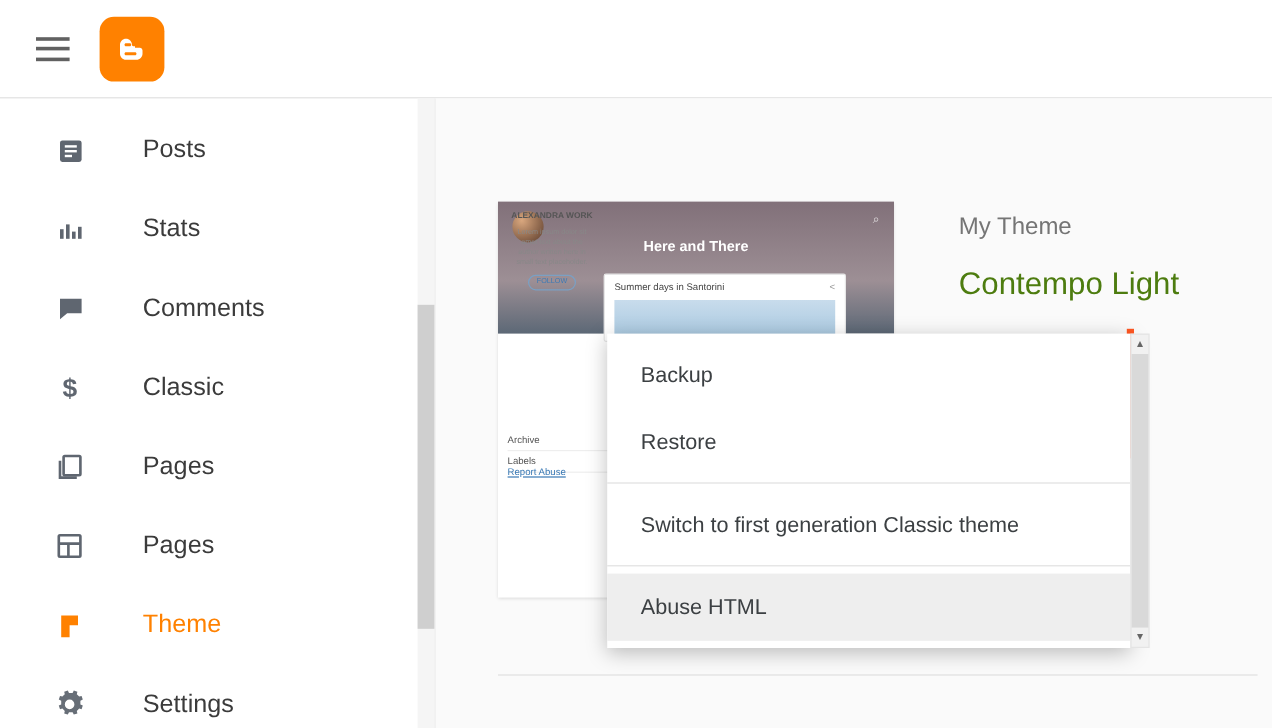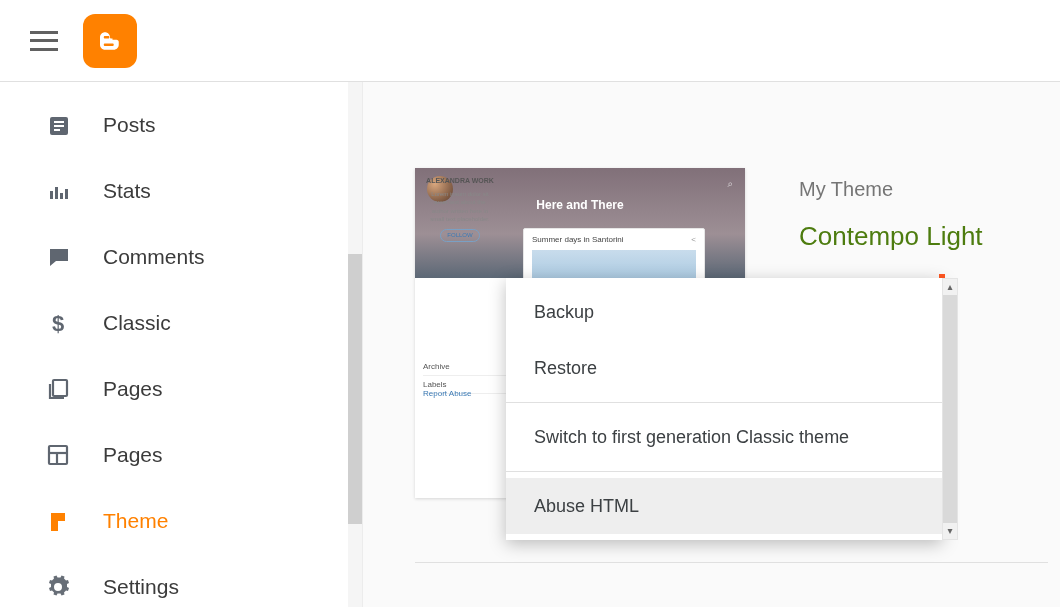--- a/index.html
+++ b/index.html
@@ -40,21 +40,21 @@
       width: 14px;
       height: 270px;
       background: #cfcfcf;
       z-index: 2;
     }
     .nav-item {
       display: flex;
       align-items: center;
       height: 66px;
       padding-left: 45px;
-      gap: 32px;
+      gap: 48px;
       cursor: pointer;
       color: #3b3b3b;
       font-size: 21px;
     }
     .nav-item .icon { width: 26px; height: 26px; display: flex; align-items: center; justify-content: center; color: #5f6670; }
     .nav-item.active { color: #ff8100; }
     .nav-item.active .icon { color: #ff8100; }
 
     .content {
       flex: 1;
@@ -83,41 +83,41 @@
     }
     .preview-avatar {
       position: absolute;
       top: 8px; left: 12px;
       width: 26px; height: 26px; border-radius: 50%;
       background: radial-gradient(circle at 30% 30%, #d9a77e, #5a3b2b);
     }
     .preview-search { position:absolute; top:10px; right:12px; color:#fff; font-size:10px; opacity:.7;}
     .preview-post {
       position:absolute;
-      top:60px; left:108px; right:40px;
+      top:60px; left:88px; right:40px;
       background:#fff;
       border-radius:2px;
       padding:6px 8px 0 8px;
       border:1px solid #e6e6e6;
     }
     .preview-post-title { font-size:8px; color:#444; display:flex; justify-content:space-between;}
     .preview-post-img { height:34px; background:linear-gradient(#c8dcec,#a6c7df); margin-top:6px;}
     .preview-side {
       position:absolute; top:8px; left:10px; width:70px; font-size:6px; color:#888; line-height:1.4;
       text-align:center;
     }
     .preview-side .n { font-weight:bold; color:#555; font-size:7px;}
     .preview-side .btn {
       margin-top:6px; display:inline-block; border:1px solid #7aa0c4; color:#3b7ab5; border-radius:8px; padding:1px 6px;
     }
     .preview-lower {
       position:absolute; left:8px; right:8px; top:190px; font-size:8px; color:#555;
     }
     .preview-lower .row { display:flex; justify-content:space-between; padding:4px 0; border-bottom:1px solid #eee;}
-    .preview-report { position:absolute; left:8px; bottom:100px; font-size:8px; color:#3b7ab5;}
+    .preview-report { position:absolute; left:8px; bottom:100px; font-size:8px; color:#3b7ab5;text-decoration:underline;}
 
     .theme-labels {
       position: absolute;
       left: 436px;
       top: 96px;
     }
     .theme-sub { color: #757575; font-size: 20px; font-weight: 500; }
     .theme-name { color: #4d7c0f; font-size: 26px; font-weight: 500; margin-top: 20px; }
 
     .cust-stripe {

